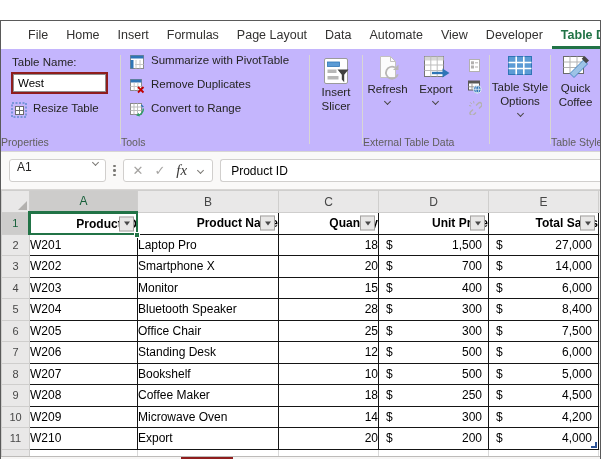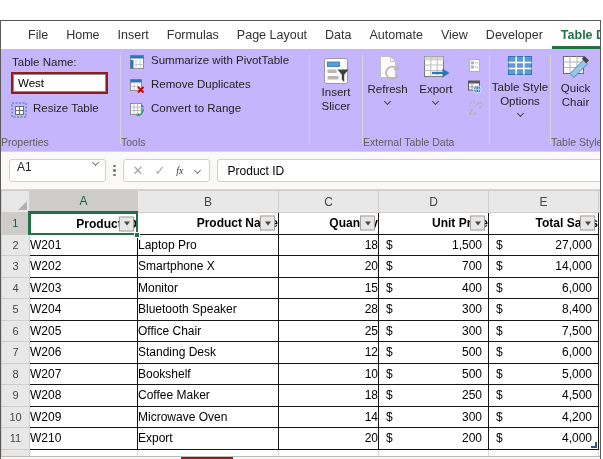--- a/index.html
+++ b/index.html
@@ -37,21 +37,21 @@
   .tsotext { line-height:1.25; }
 
   
   .fbar { position:absolute; top:131px; left:0; width:100%; height:38px; background:#faf9f8; border-bottom:1px solid #d8d6d4; display:flex; align-items:center; padding-left:8px; }
   .namebox { width:97px; height:23px; background:#fff; border:1px solid #d1cfcd; border-radius:3px; display:flex; align-items:flex-start; font-size:12px; color:#252423; padding:0 7px; }
   .namebox span { flex:1; }
   .fdots { display:flex; flex-direction:column; gap:2px; margin:0 7px; }
   .fdots i { width:2.5px; height:2.5px; border-radius:50%; background:#7a7874; }
   .fxbox { height:23px; background:#fff; border:1px solid #d1cfcd; border-radius:3px; display:flex; align-items:center; gap:11px; padding:0 9px; }
   .fx-cancel, .fx-enter { color:#a5a3a1; font-size:13px; line-height:1; }
-  .fx-fn { font-family:Liberation Serif, serif; font-style:italic; font-size:10px; color:#3b3a39; }
+  .fx-fn { font-family:Liberation Serif, serif; font-style:italic; font-size:15px; color:#3b3a39; }
   .ffield { flex:1; height:23px; background:#fff; border:1px solid #d1cfcd; border-right:none; border-radius:3px 0 0 3px; margin-left:7px; display:flex; align-items:center; font-size:12px; color:#000; padding:0 10px; }
 
   
   .grid { position:absolute; top:169px; left:0; width:603px; height:266px; overflow:hidden; background:#fff; }
   table.sheet { border-collapse:collapse; table-layout:fixed; width:603px; }
   table.sheet td { padding:0; overflow:hidden; white-space:nowrap; height:21.5px; }
   tr.chrow { height:22px; }
   td.corner { background:#e9e8e8; border:1px solid #cfcecd; position:relative; }
   .corner-tri { position:absolute; right:2px; bottom:2px; width:0; height:0; border-left:9px solid transparent; border-bottom:9px solid #b3b1af; }
   td.colhdr { background:#e9e8e8; border:1px solid #cfcecd; font-size:12px; color:#474747; text-align:center; }
@@ -244,21 +244,21 @@
 
     <div class="rgroup g-qs">
       <div class="bigbtn">
         <svg width="30" height="28" viewBox="0 0 30 28">
           <rect x="2.5" y="2.5" width="20" height="17" fill="#fff" stroke="#6b6b6b"></rect>
           <path d="M2.5 8h20M2.5 13.5h20M9 2.5v17M16 2.5v17" stroke="#b3b3b3" fill="none"></path>
           <path d="M9 19.5L22.5 6l4 4L13 23.5z" fill="#9dc3e6" stroke="#2e75b6" stroke-width="0.8"></path>
           <path d="M23.5 2l4.5 4.5-2.8 2.8-4.5-4.5z" fill="#474747"></path>
         </svg>
         <span>Quick</span>
-        <span>Chair</span>
+        <span>Coffee</span>
       </div>
       <div class="glabel">Table Styles</div>
     </div>
   </div>
 
   <div class="fbar">
     <div class="namebox">
       <span>A1</span>
       <i class="chev" style="width:5px;height:5px;border-color:#7a7874;"></i>
     </div>

